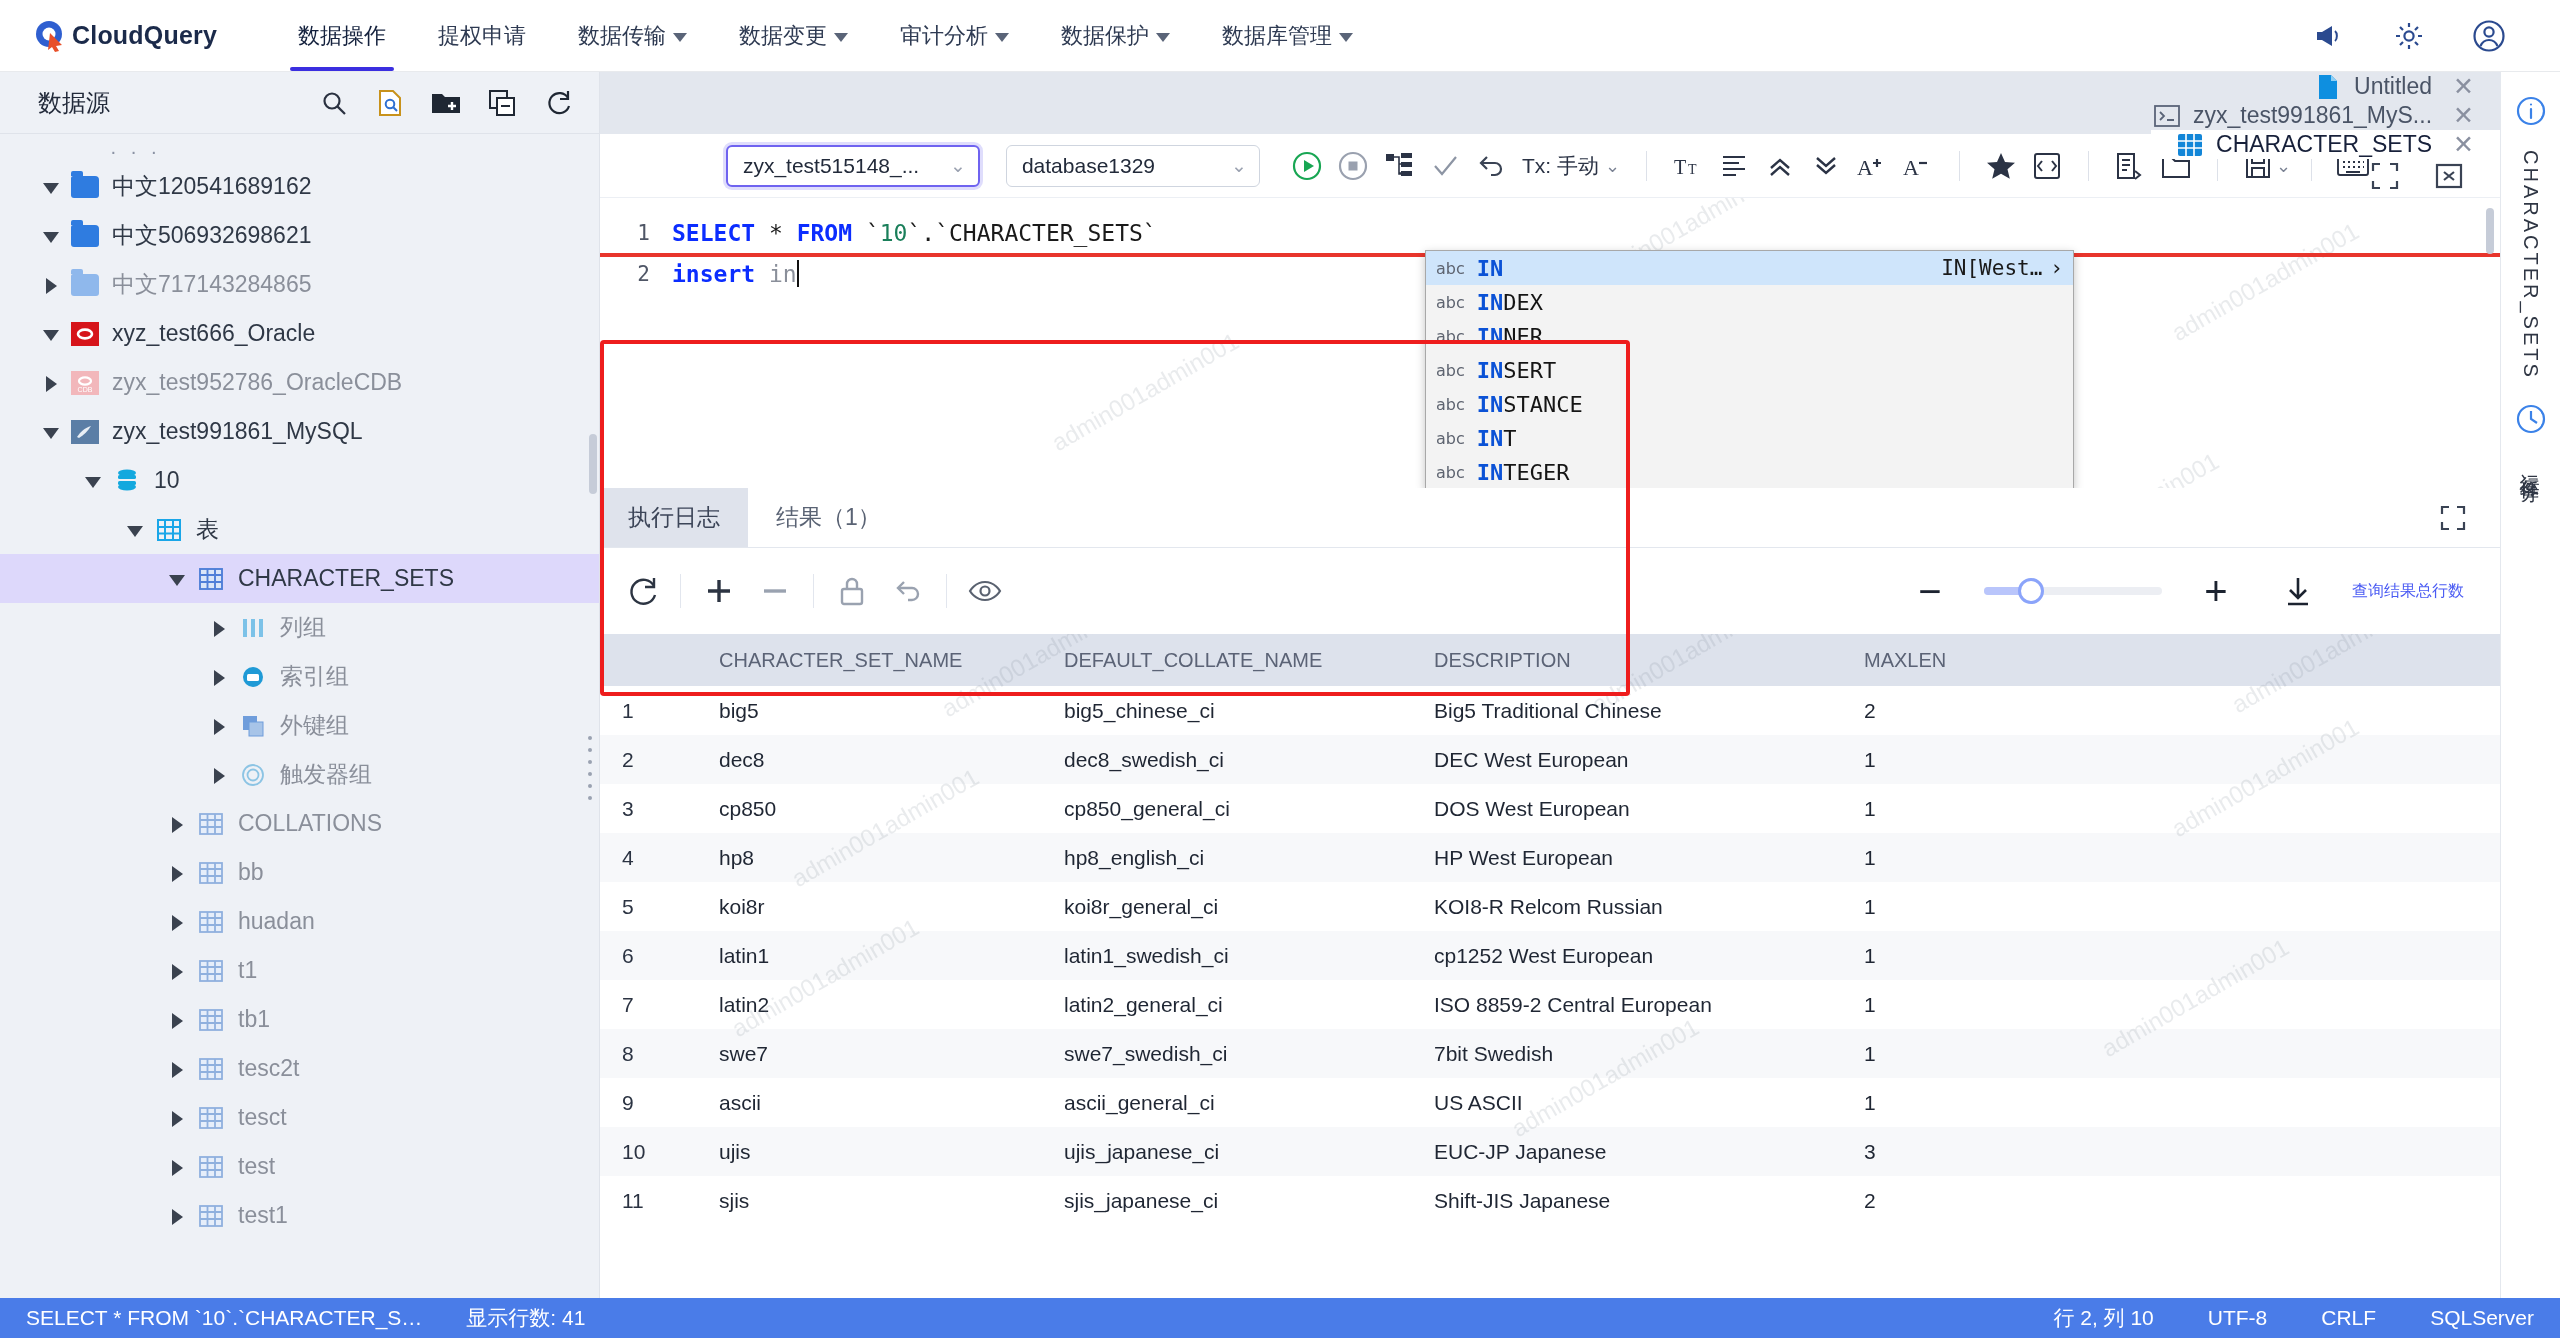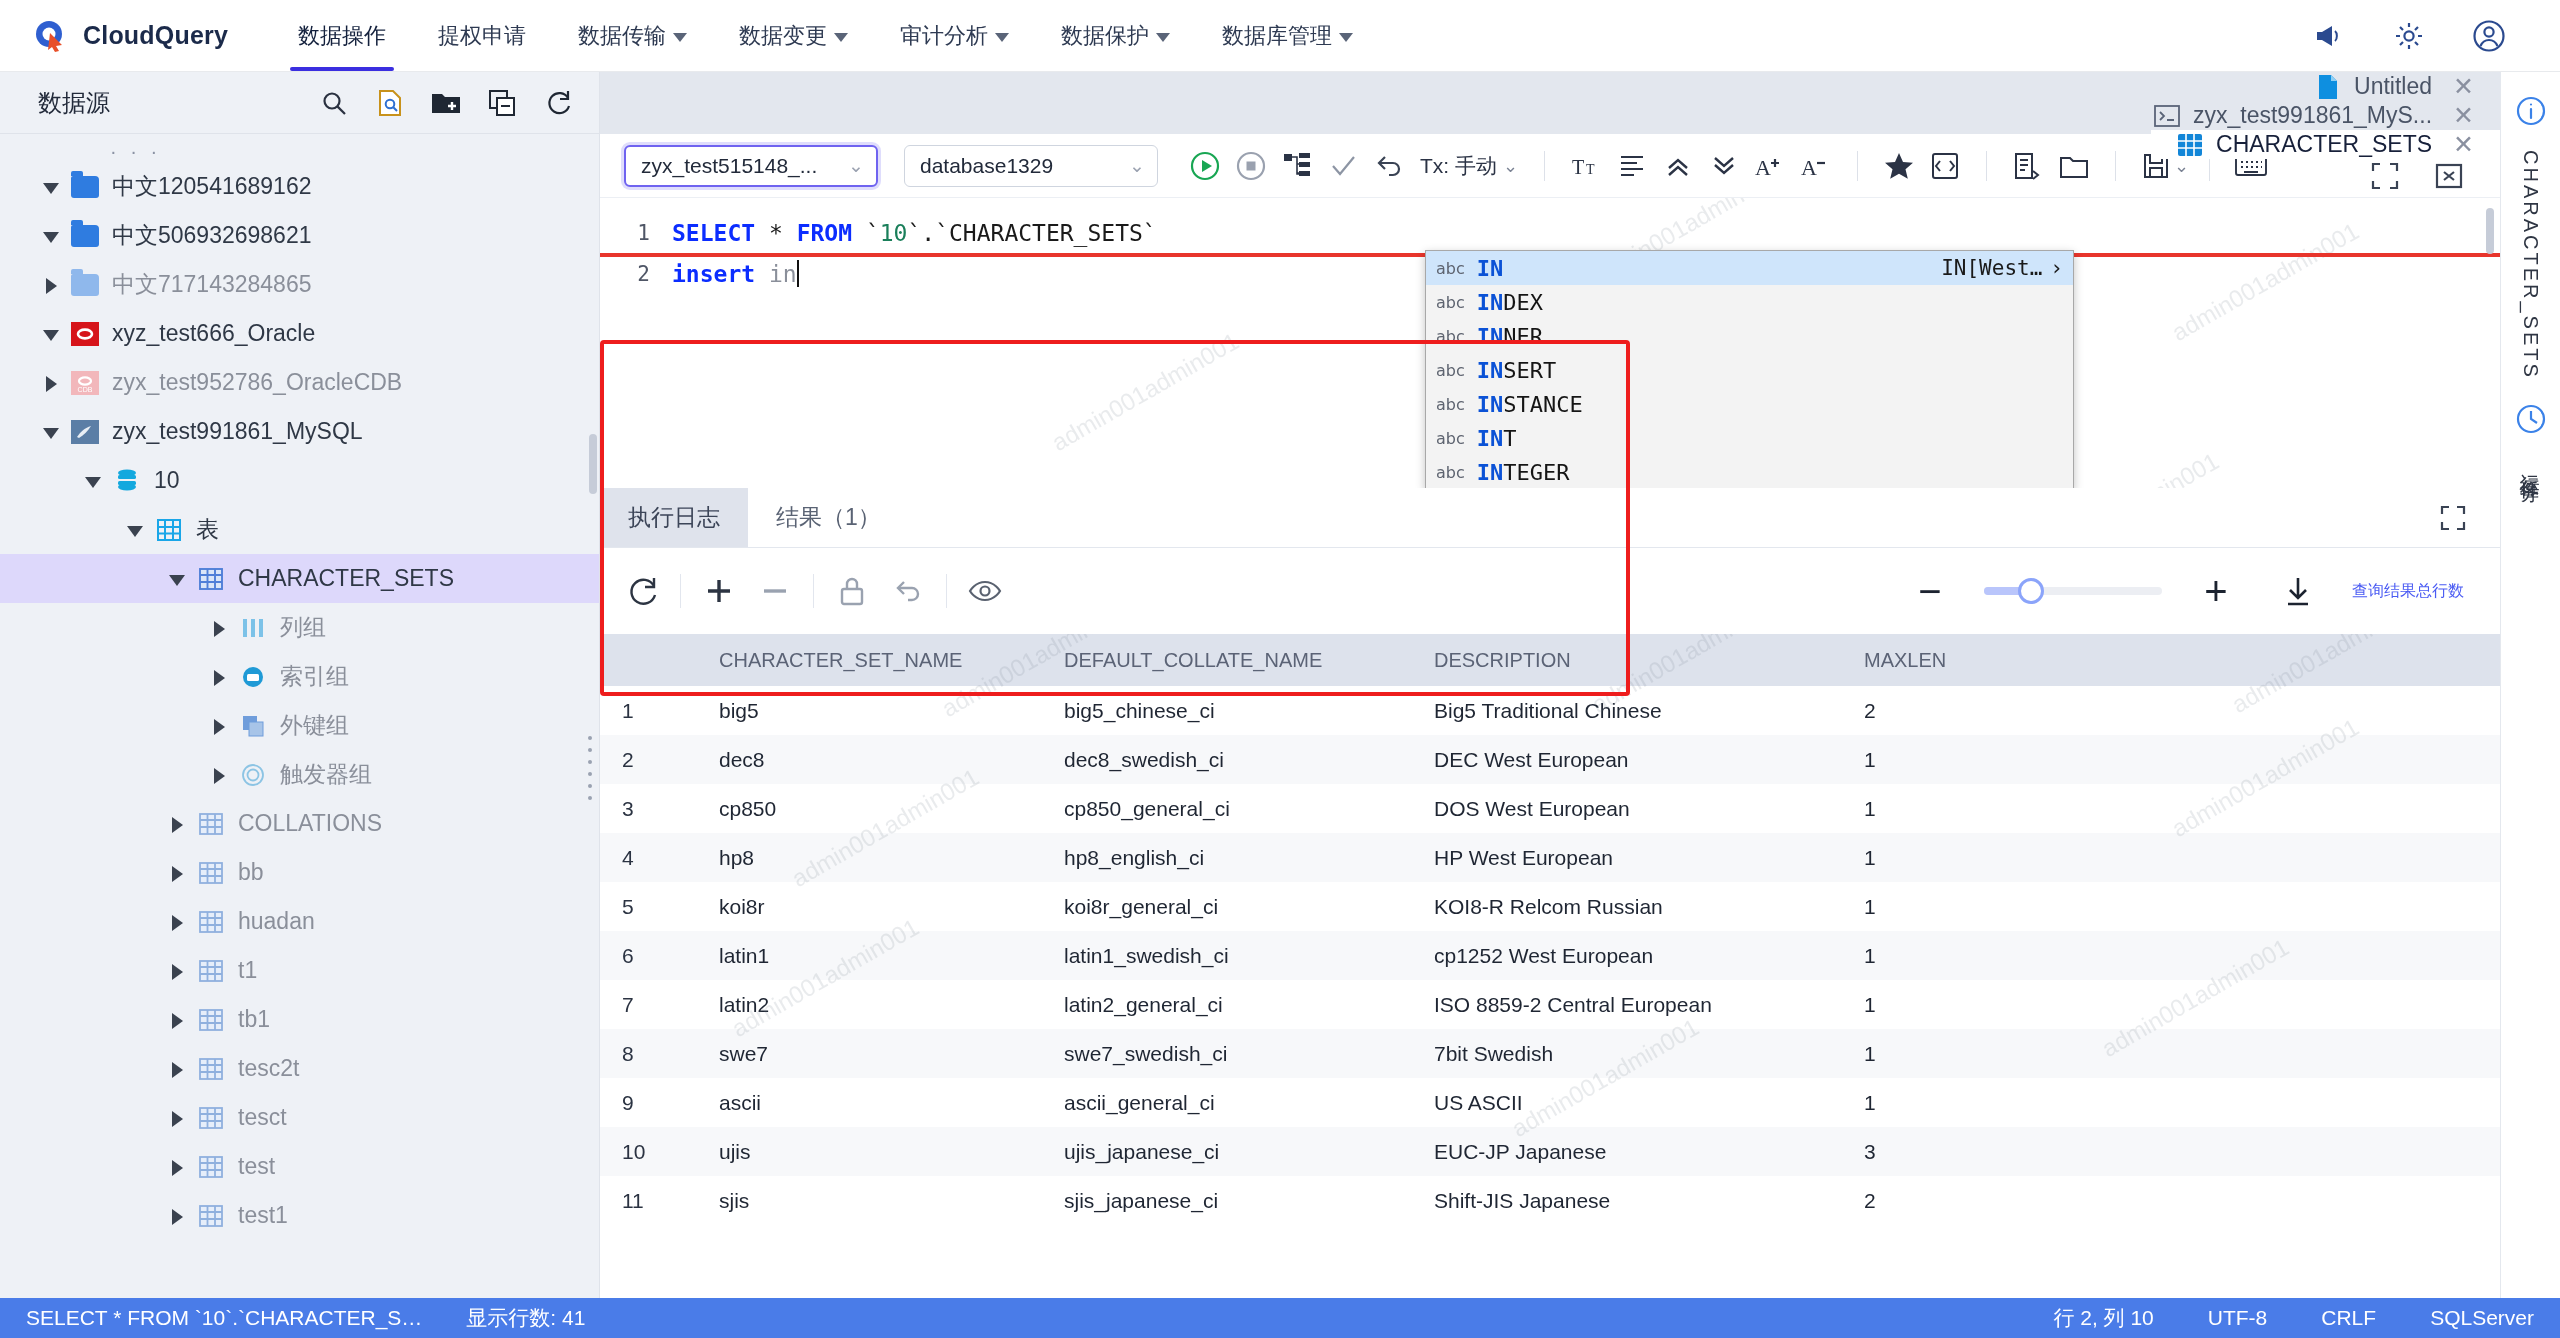--- a/index.html
+++ b/index.html
@@ -11,21 +11,21 @@
     -webkit-font-smoothing: antialiased;
   }
   .app { position: relative; width: 2560px; height: 1338px; display: flex; flex-direction: column; }
 
   
   .topnav {
     height: 72px; min-height: 72px; background: #ffffff;
     display: flex; align-items: center;
     border-bottom: 1px solid #e8eaed; position: relative; z-index: 30;
   }
-  .brand { display: flex; align-items: center; gap: 15px; padding-left: 34px; width: 250px; }
+  .brand { display: flex; align-items: center; gap: 4px; padding-left: 34px; width: 250px; }
   .brand-logo { width: 34px; height: 34px; position: relative; }
   .brand-name { font-size: 25px; font-weight: 700; color: #1b2a4a; letter-spacing: .2px; }
   .nav-items { display: flex; align-items: center; height: 100%; margin-left: 22px; }
   .nav-item {
     display: flex; align-items: center; gap: 7px; height: 100%;
     padding: 0 26px; font-size: 22px; color: #2e3a52; cursor: pointer;
     position: relative; white-space: nowrap;
   }
   .nav-item.active { color: #14213d; font-weight: 400; }
   .nav-item.active::after {
@@ -87,21 +87,21 @@
   .tab.active { background: #ffffff; color: #17203a; }
   .tab.active::before {
     content:""; position:absolute; top:0; height:3px; background: transparent;
   }
   .tab .x { color: #8a90a0; font-size: 25px; margin-left: 8px; }
   .tab-ico { width: 26px; height: 26px; flex: 0 0 26px; display: flex; align-items: center; justify-content: center; }
   .tabbar-right { margin-left: auto; display: flex; align-items: center; gap: 30px; padding: 0 34px 14px 0; align-self: center; }
 
   .edtoolbar {
     height: 64px; min-height: 64px; display: flex; align-items: center; gap: 4px;
-    padding: 0 24px; background: #fff; border-bottom: 1px solid #eceff4;
+    padding: 0 16px; background: #fff; border-bottom: 1px solid #eceff4; justify-content: center;
   }
   .select {
     height: 42px; border: 1px solid #cfd5df; border-radius: 6px; background: #fff;
     display: flex; align-items: center; padding: 0 12px 0 15px; font-size: 21px; color: #222a3a;
     min-width: 254px; cursor: pointer; margin-right: 22px;
   }
   .select.focus { border: 2px solid #6f63f0; box-shadow: 0 0 0 3px rgba(111,99,240,.22); }
   .select .sv { flex: 1; overflow: hidden; text-overflow: ellipsis; white-space: nowrap; }
   .select .sc { color: #9aa1b0; font-size: 19px; margin-left: 10px; }
   .tb-ico { width: 42px; height: 42px; display: flex; align-items: center; justify-content: center; cursor: pointer; color: #3a4354; }

